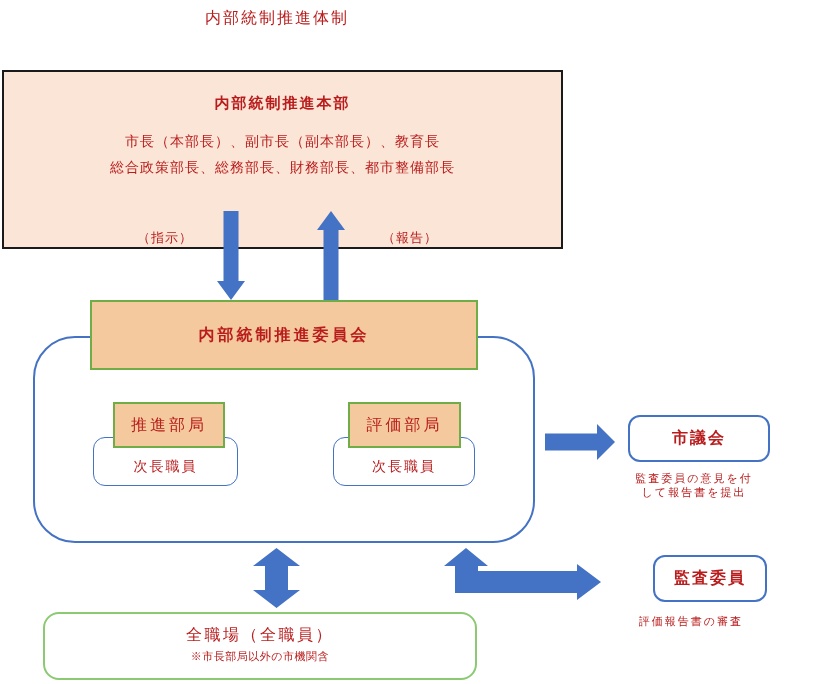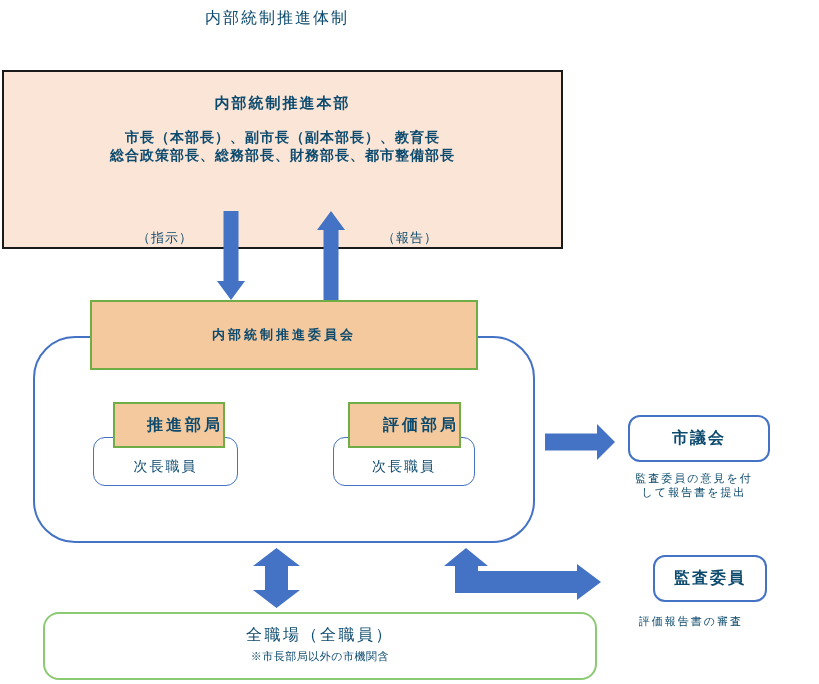--- a/index.html
+++ b/index.html
@@ -1,75 +1,74 @@
 <!DOCTYPE html>
 <html><head>
 <meta charset="utf-8">
 <style>
   html,body { margin:0; padding:0; background:#ffffff; }
   .canvas {
     position:relative; width:819px; height:684px; background:#ffffff;
-    font-family:"Liberation Sans","DejaVu Sans",sans-serif; color:#0c4a6e;
+    font-family:"Liberation Sans","DejaVu Sans",sans-serif; color:#b91c1c;
     overflow:hidden;
   }
   .abs { position:absolute; box-sizing:border-box; }
   .serif { font-family:"Liberation Serif","DejaVu Serif",serif; }
   .sans  { font-family:"Liberation Sans","DejaVu Sans",sans-serif; }
 
   .diagram-title {
     left:205px; top:8px; font-size:16px; letter-spacing:2px; font-weight:400;
   }
 
   
   .hq-box {
     left:2px; top:70px; width:561px; height:179px;
     background:#FBE5D6; border:2px solid #1a1a1a;
     text-align:center;
   }
   .hq-title {
     margin-top:22px; font-size:15px; font-weight:700; letter-spacing:2px;
   }
   .hq-members {
-    margin-top:16px; font-size:14px; line-height:18px; letter-spacing:1px;
+    margin-top:16px; font-size:14px; line-height:26px; letter-spacing:1px;
     white-space:pre-line;
-    font-weight:bold;
   }
 
   .flow-label { font-size:13px; letter-spacing:1px; }
   .label-instruction { left:137px; top:229px; }
   .label-report      { left:382px; top:229px; }
 
   
   .container-box {
     left:33px; top:336px; width:502px; height:207px;
     border:2px solid #4472C4; border-radius:42px; background:transparent;
   }
 
   
   .committee-box {
     left:90px; top:300px; width:388px; height:70px;
     background:#F5C99E; border:2px solid #70AD47;
     display:flex; align-items:center; justify-content:center;
-    font-size:13px; font-weight:700; letter-spacing:3px;
+    font-size:16px; font-weight:700; letter-spacing:3px;
   }
 
   
   .staff-box {
     border:1.5px solid #4472C4; border-radius:12px; background:#fff;
     display:flex; align-items:flex-end; justify-content:center;
     font-size:14px; letter-spacing:2px; padding-bottom:9px;
   }
   .staff-promotion  { left:93px;  top:437px; width:145px; height:49px; }
   .staff-evaluation { left:333px; top:437px; width:142px; height:49px; }
 
   
   .dept-box {
     background:#F5C99E; border:2px solid #70AD47;
-    display:flex; align-items:center; justify-content:flex-end;
-    font-size:16px; font-weight:700; letter-spacing:3px;
+    display:flex; align-items:center; justify-content:center;
+    font-size:16px; font-weight:400; letter-spacing:3px;
   }
   .dept-promotion  { left:113px; top:402px; width:112px; height:46px; }
   .dept-evaluation { left:348px; top:402px; width:113px; height:46px; }
 
   
   .side-box {
     border:2px solid #4472C4; border-radius:12px; background:#fff;
     display:flex; align-items:center; justify-content:center;
     font-size:16px; font-weight:700; letter-spacing:2px;
   }
@@ -84,21 +83,21 @@
   .audit-note   { left:616px; top:614px; width:150px; }
 
   .monitoring-note {
     left:50px; top:550px; width:168px;
     font-size:12.5px; letter-spacing:1.5px; line-height:22px;
     white-space:pre-line; text-align:right;
   }
 
   
   .all-box {
-    left:43px; top:612px; width:554px; height:68px;
+    left:43px; top:612px; width:434px; height:68px;
     border:2px solid #8CC973; border-radius:16px; background:#fff;
     text-align:center;
   }
   .all-title { margin-top:11px; font-size:16px; letter-spacing:2.5px; }
   .all-sub   { margin-top:3px;  font-size:11px; letter-spacing:0.5px; }
 
   svg.arrow { position:absolute; display:block; }
 </style>
 </head>
 <body>

